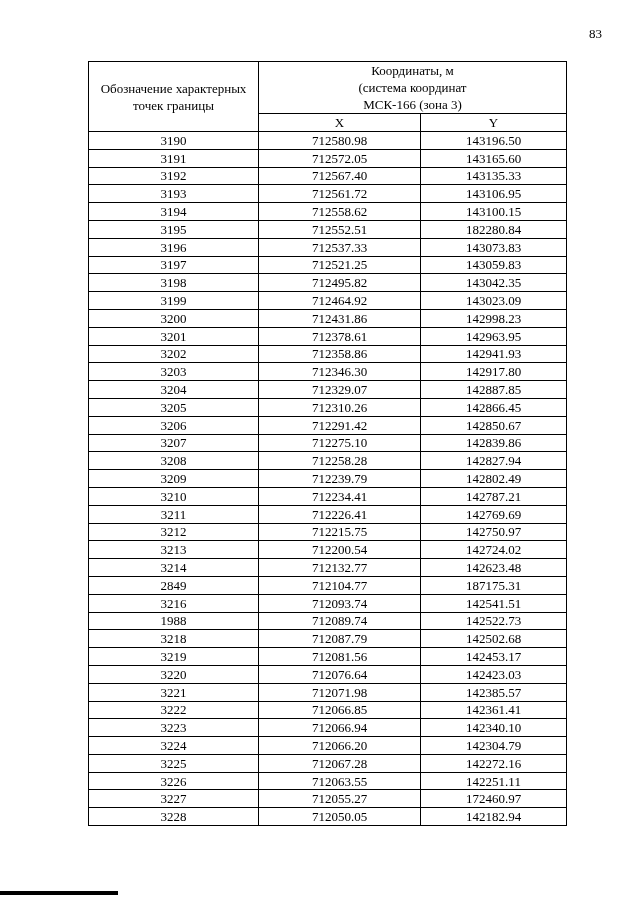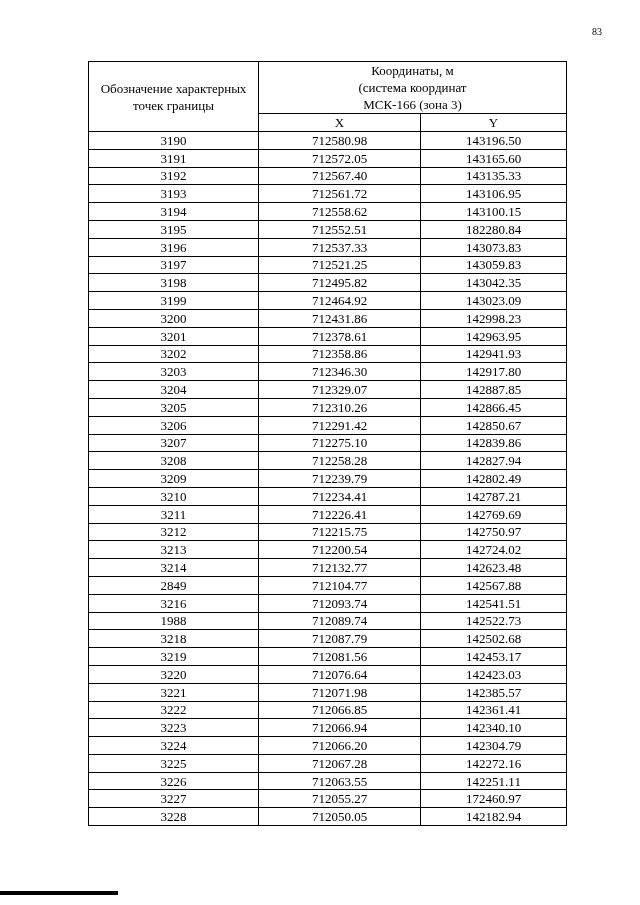--- a/index.html
+++ b/index.html
@@ -13,21 +13,21 @@
     position: relative;
     width: 640px;
     height: 905px;
     background: #ffffff;
     overflow: hidden;
   }
   .page-number {
     position: absolute;
     top: 26px;
     right: 38px;
-    font-size: 10px;
+    font-size: 13px;
   }
   table.coords {
     position: absolute;
     left: 88px;
     top: 61px;
     border-collapse: collapse;
     table-layout: fixed;
   }
   table.coords td, table.coords th {
     border: 1px solid #000000;
@@ -219,21 +219,21 @@
           <td>142724.02</td>
         </tr>
         <tr>
           <td>3214</td>
           <td>712132.77</td>
           <td>142623.48</td>
         </tr>
         <tr>
           <td>2849</td>
           <td>712104.77</td>
-          <td>142567.88</td>
+          <td>187175.31</td>
         </tr>
         <tr>
           <td>3216</td>
           <td>712093.74</td>
           <td>142541.51</td>
         </tr>
         <tr>
           <td>1988</td>
           <td>712089.74</td>
           <td>142522.73</td>

